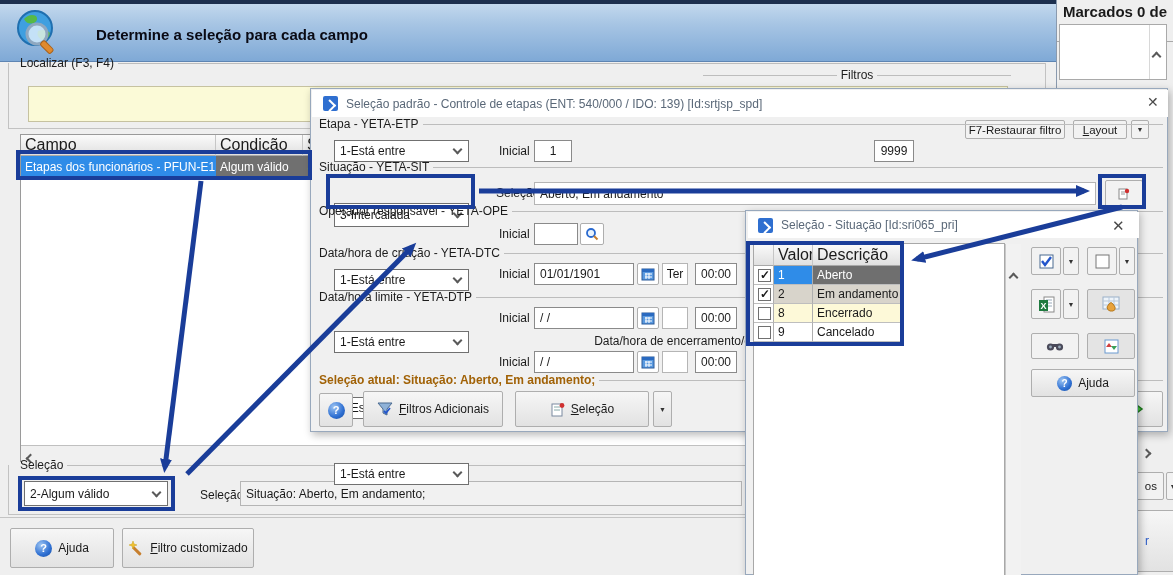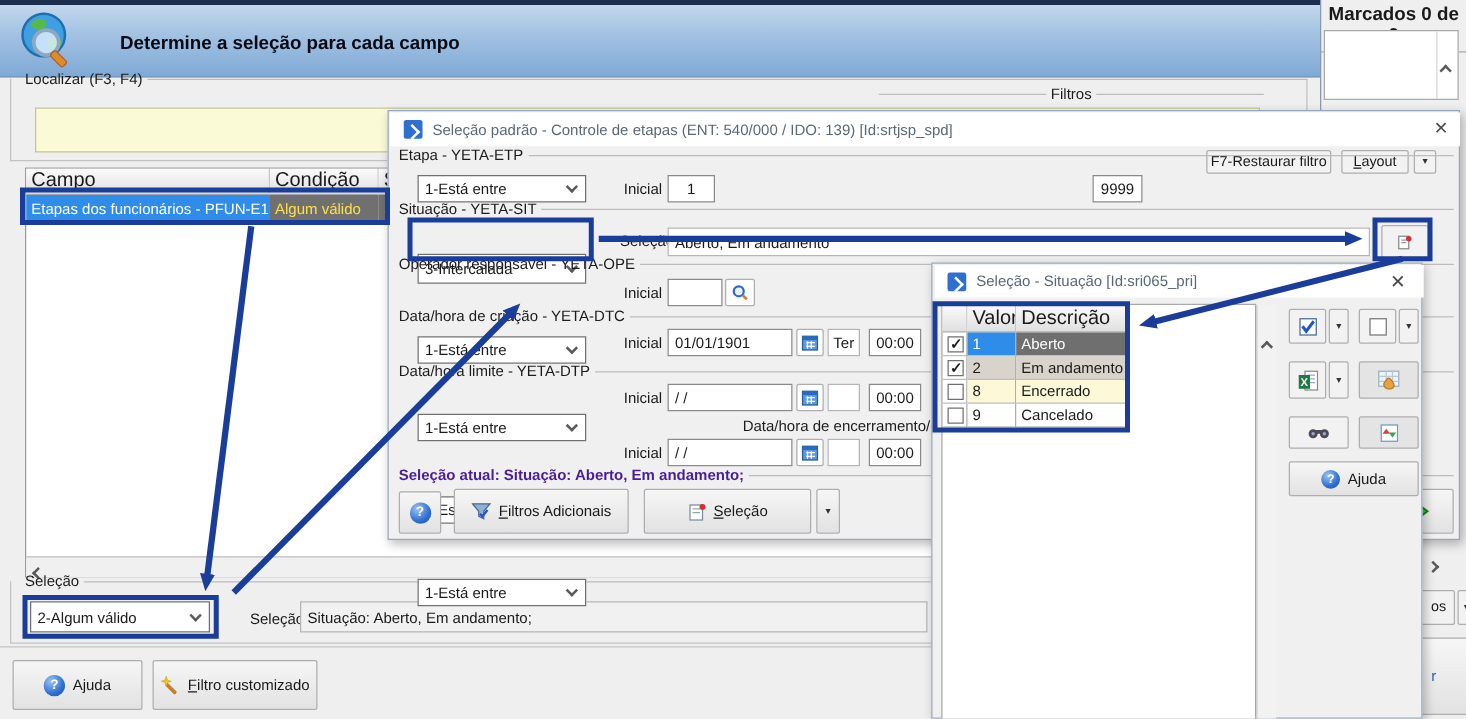--- a/index.html
+++ b/index.html
@@ -22,21 +22,21 @@
   .fld.ro { background:#f1f1f1; border-color:#b5b5b5; }
   .chev { width:7px; height:7px; border-right:2px solid #5a5a5a; border-bottom:2px solid #5a5a5a; display:inline-block; }
   .chev.down  { transform:rotate(45deg); }
   .chev.up    { transform:rotate(-135deg); }
   .chev.left  { transform:rotate(135deg); }
   .chev.right { transform:rotate(-45deg); }
   .caret { font-size:7px; color:#333; line-height:1; }
   .close-x { font-size:14px; color:#4a4a4a; line-height:1; cursor:default; }
   .grp { display:flex; align-items:center; font-size:12px; color:#1c1c1c; }
   .grp .line { flex:1; border-top:1px solid #bdbdbd; margin-left:4px; }
-  .grp.red { color:#4c1d95; font-weight:bold; }
+  .grp.red { color:#a16207; font-weight:bold; }
   .mn::first-letter { text-decoration:underline; }
   .cb { width:13px; height:13px; background:#fff; border:1px solid #707070; display:inline-block;
         position:relative; }
   .cb.checked::after { content:"✓"; position:absolute; left:1px; top:-2px; font-size:12px; color:#1a1a1a; font-weight:bold; }
   .titlebar { background:#fff; display:flex; align-items:center; }
   .titletext { font-size:12px; color:#5a6878; margin-left:8px; }
   .dlg { background:#f0f0f0; border:1px solid #98a8bc; box-shadow:2px 3px 8px rgba(0,0,0,.28); }
   .dlgicon { width:15px; height:15px; background:#2f6fd0; border-radius:2px; position:relative; }
   .dlgicon::after { content:""; position:absolute; left:3px; top:3px; width:7px; height:7px;
         border-top:2px solid #fff; border-right:2px solid #fff; transform:rotate(45deg) translate(1px,2px); }
@@ -100,21 +100,21 @@
       <span>Filtros</span>
       <span class="line"></span>
   </div>
 
   <div class="abs" style="left:20px;top:134px;width:990px;height:328px;background:#fff;border:1px solid #9a9a9a;">
     <div class="th abs" style="left:0;top:0;width:195px;height:21px;">Campo</div>
     <div class="th abs" style="left:195px;top:0;width:87px;height:21px;">Condição</div>
     <div class="th abs" style="left:282px;top:0;width:90px;height:21px;">Se</div>
     <div class="abs" style="left:0;top:21px;width:372px;height:21px;">
       <div class="td abs" style="left:0;top:0;width:195px;height:21px;background:#2f8ce8;color:#fff;">Etapas dos funcionários - PFUN-E1N</div>
-      <div class="td abs" style="left:195px;top:0;width:87px;height:21px;background:#707070;color:#fde047;">Algum válido</div>
+      <div class="td abs" style="left:195px;top:0;width:87px;height:21px;background:#707070;color:#ffffff;">Algum válido</div>
       <div class="td abs" style="left:282px;top:0;width:90px;height:21px;background:#707070;color:#42e33c;">Si</div>
     </div>
 
     <div class="abs" style="left:0;top:310px;width:988px;height:17px;background:#f0f0f0;border-top:1px solid #c0c0c0;">
       <span class="abs" style="left:6px;top:5px;"><span class="chev left"></span></span>
     </div>
   </div>
 
   <div class="abs grp" style="left:20px;top:458px;width:1026px;">
     <span>Seleção</span>

